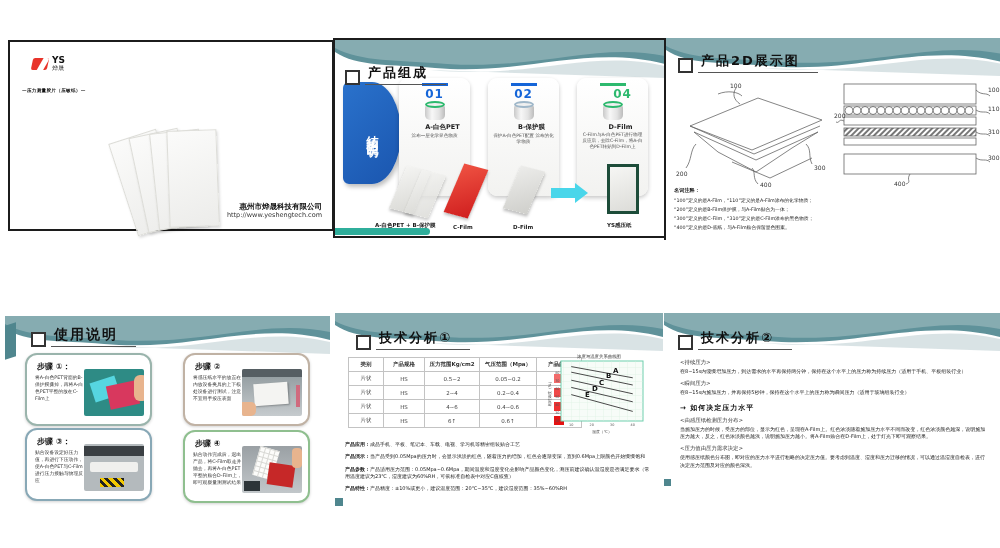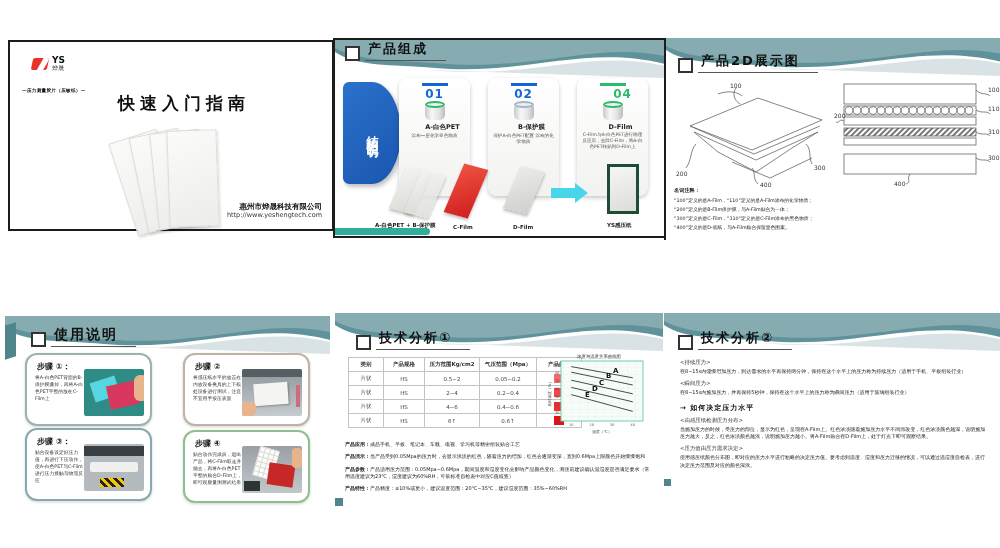--- a/index.html
+++ b/index.html
@@ -28,21 +28,21 @@
   .cover-title{left:108px;top:50px;font-size:17px;font-weight:bold;letter-spacing:5px;color:#111;}
   .filmstack{left:112px;top:88px;width:110px;height:100px;}
   .film{position:absolute;width:48px;height:95px;background:linear-gradient(160deg,#fbfbfa,#ececea);
         border:1px solid #ddddd8;box-shadow:1px 2px 3px rgba(0,0,0,.15);}
   .cover-company{right:10px;top:160px;text-align:right;line-height:1.25;}
   .cc-name{font-size:7.5px;font-weight:bold;color:#111;}
   .cc-web{font-size:6.5px;color:#333;}
 
   
   #s2{left:333px;top:38px;width:330px;height:196px;border:2px solid #1c1c1c;}
-  #s2 .shead{left:10px;top:0;}
+  #s2 .shead{left:10px;top:24px;}
   .side-blue{left:8px;top:42px;width:58px;height:102px;background:linear-gradient(135deg,#2a72cc,#1a55ae);
              border-radius:6px 50% 50% 6px / 6px 50% 50% 6px;display:flex;align-items:center;justify-content:center;
              box-shadow:2px 3px 4px rgba(0,0,0,.25);}
   .side-blue span{writing-mode:vertical-rl;color:#fff;font-weight:bold;font-size:12px;letter-spacing:4px;}
   .cards{left:64px;top:38px;display:flex;gap:18px;}
   .card{width:71px;height:118px;background:linear-gradient(180deg,#ffffff,#f2f2f0);border-radius:9px;
         box-shadow:0 2px 4px rgba(0,0,0,.22);text-align:center;padding-top:5px;box-sizing:border-box;}
   .cbar{width:26px;height:3px;margin:0 auto 1px;}
   .cnum{font-size:12px;font-weight:bold;letter-spacing:1px;}
   .cyl{width:20px;height:15px;margin:4px auto 3px;border-radius:3px 3px 5px 5px;position:relative;
@@ -126,21 +126,20 @@
 
   <div class="slide" id="s1">
     <div class="abs logo">
       <div class="logo-mark"></div>
       <div class="logo-txt">
         <div class="logo-ys">YS</div>
         <div class="logo-cn">烨晟</div>
       </div>
     </div>
     <div class="abs tagline">—压力测量胶片（压敏纸）—</div>
-    <div class="abs cover-title">快速入门指南</div>
     <div class="abs filmstack">
       <div class="film" style="left:0;top:4px;transform:rotate(-18deg);"></div>
       <div class="film" style="left:16px;top:2px;transform:rotate(-12deg);"></div>
       <div class="film" style="left:32px;top:1px;transform:rotate(-6deg);"></div>
       <div class="film" style="left:46px;top:0;transform:rotate(-2deg);"></div>
     </div>
     <div class="abs cover-company">
       <div class="cc-name">惠州市烨晟科技有限公司</div>
       <div class="cc-web">http://www.yeshengtech.com</div>
     </div>

